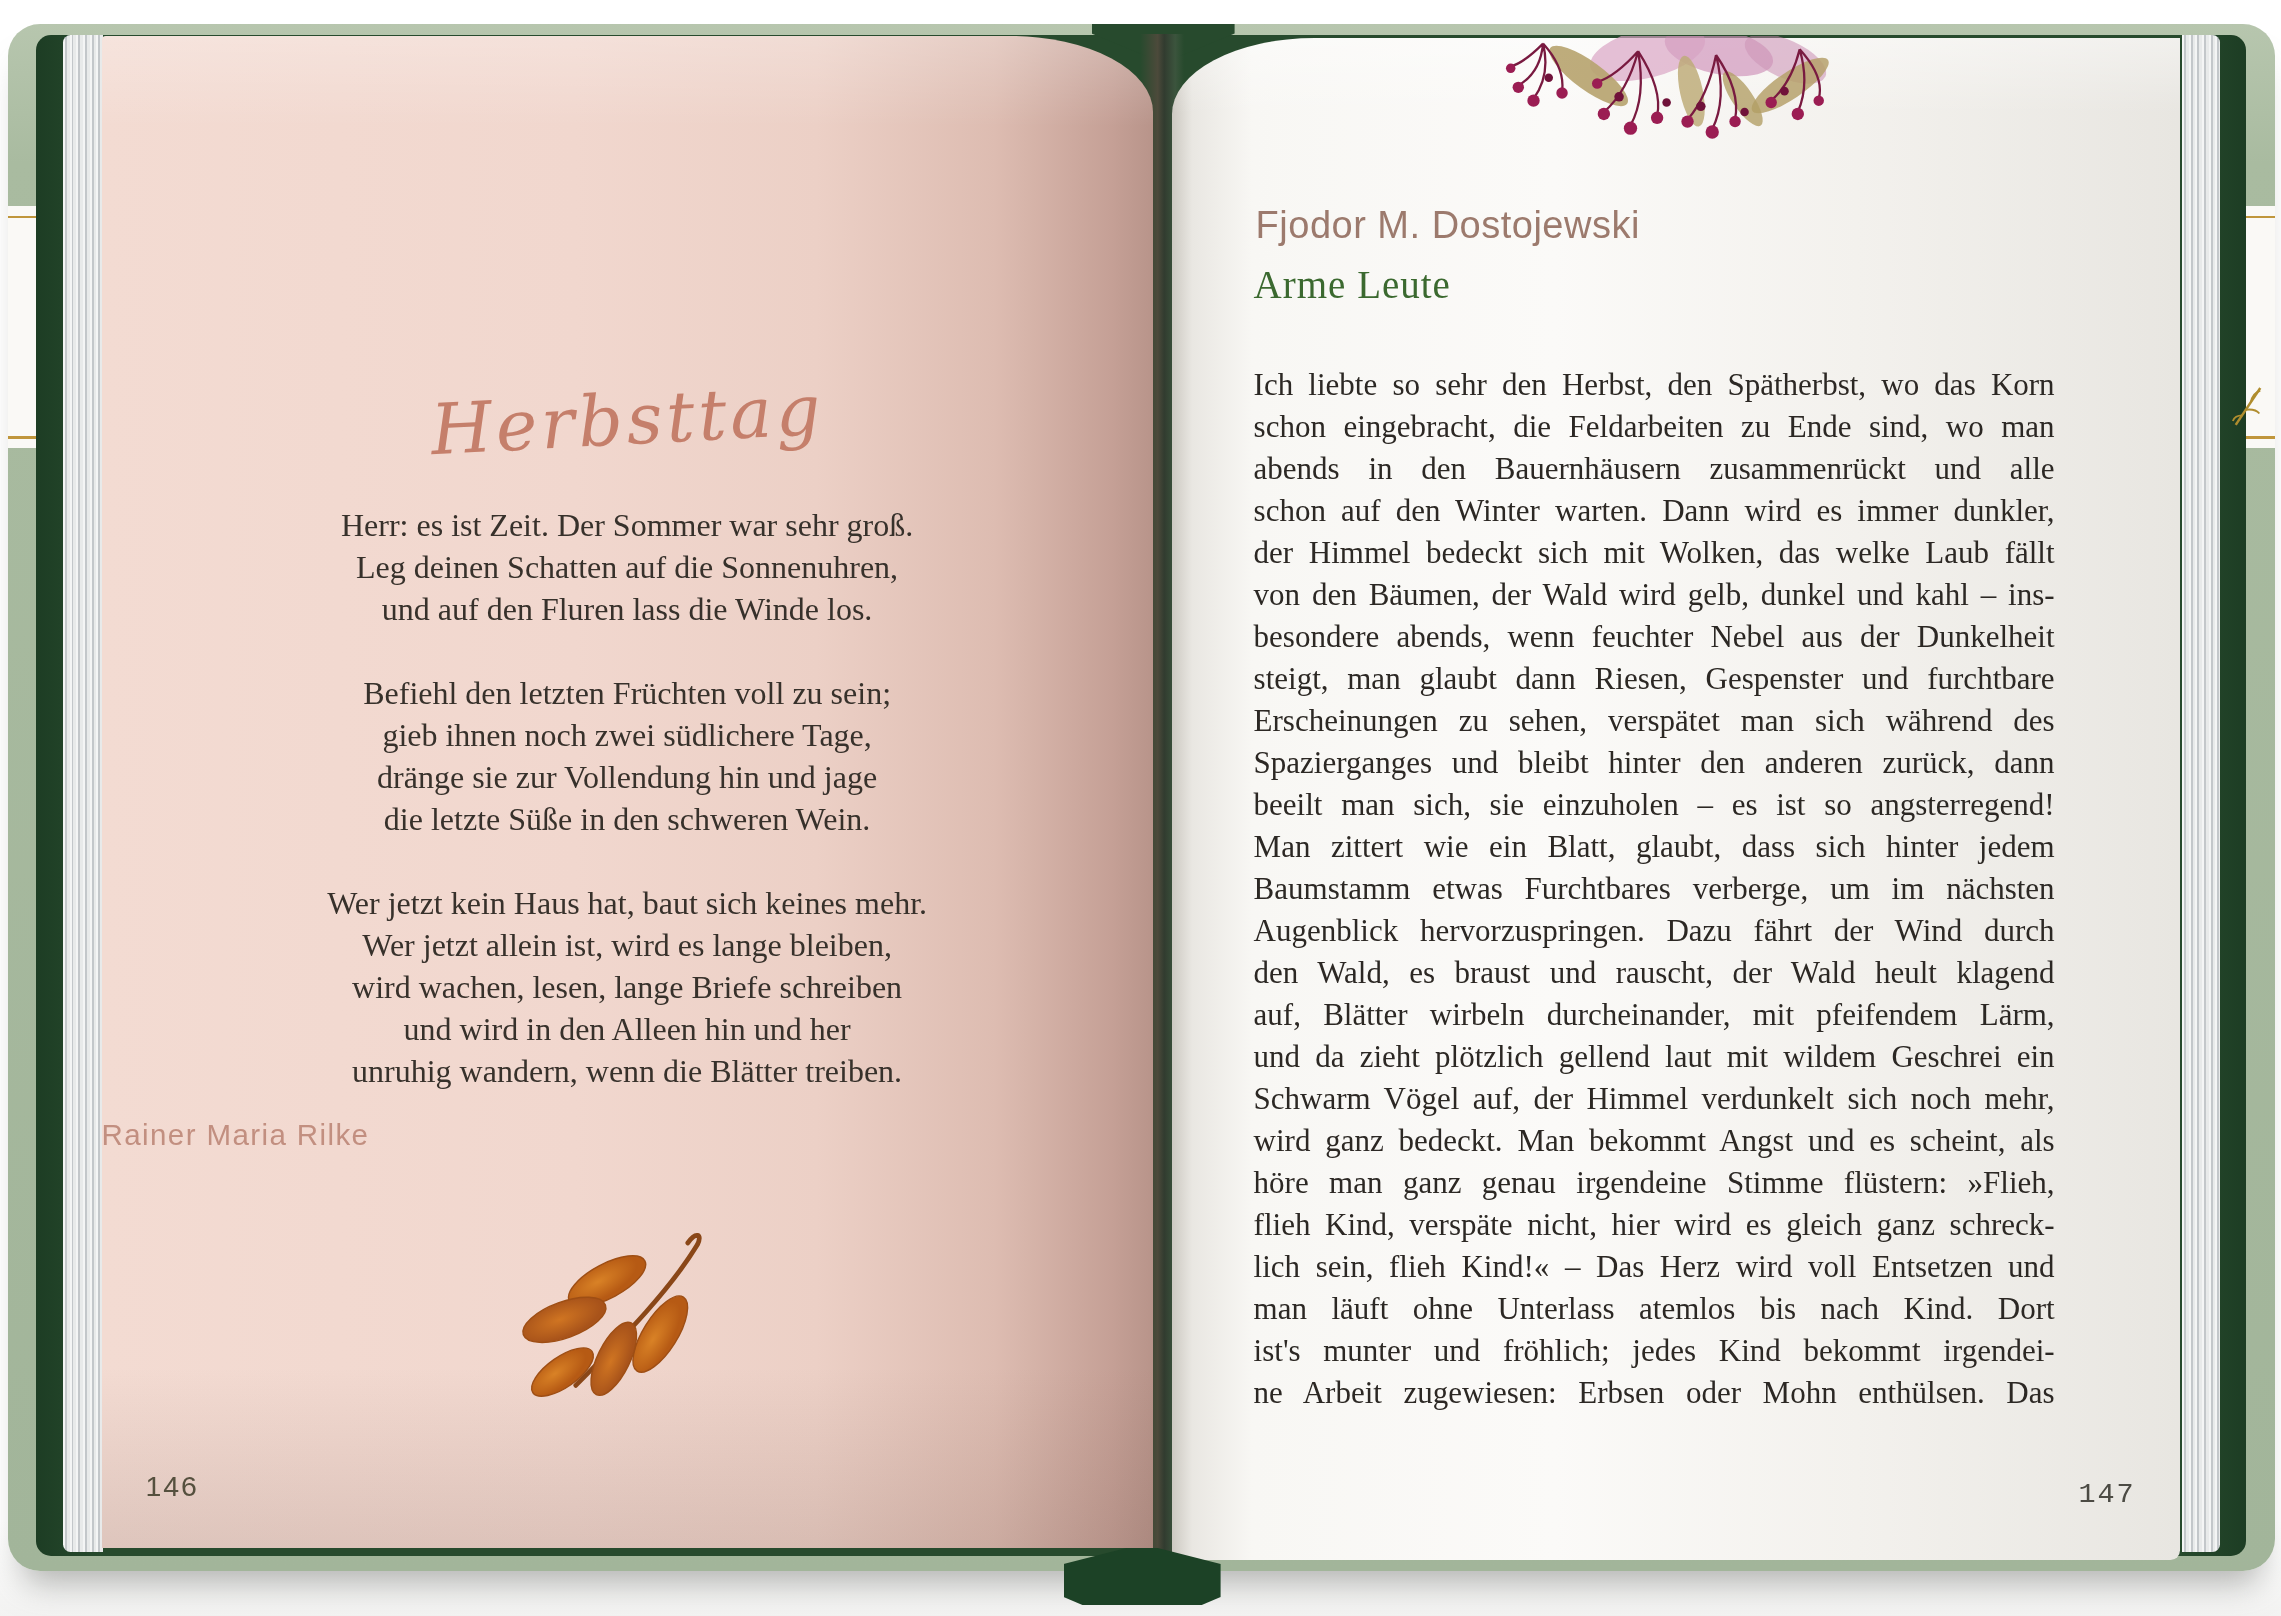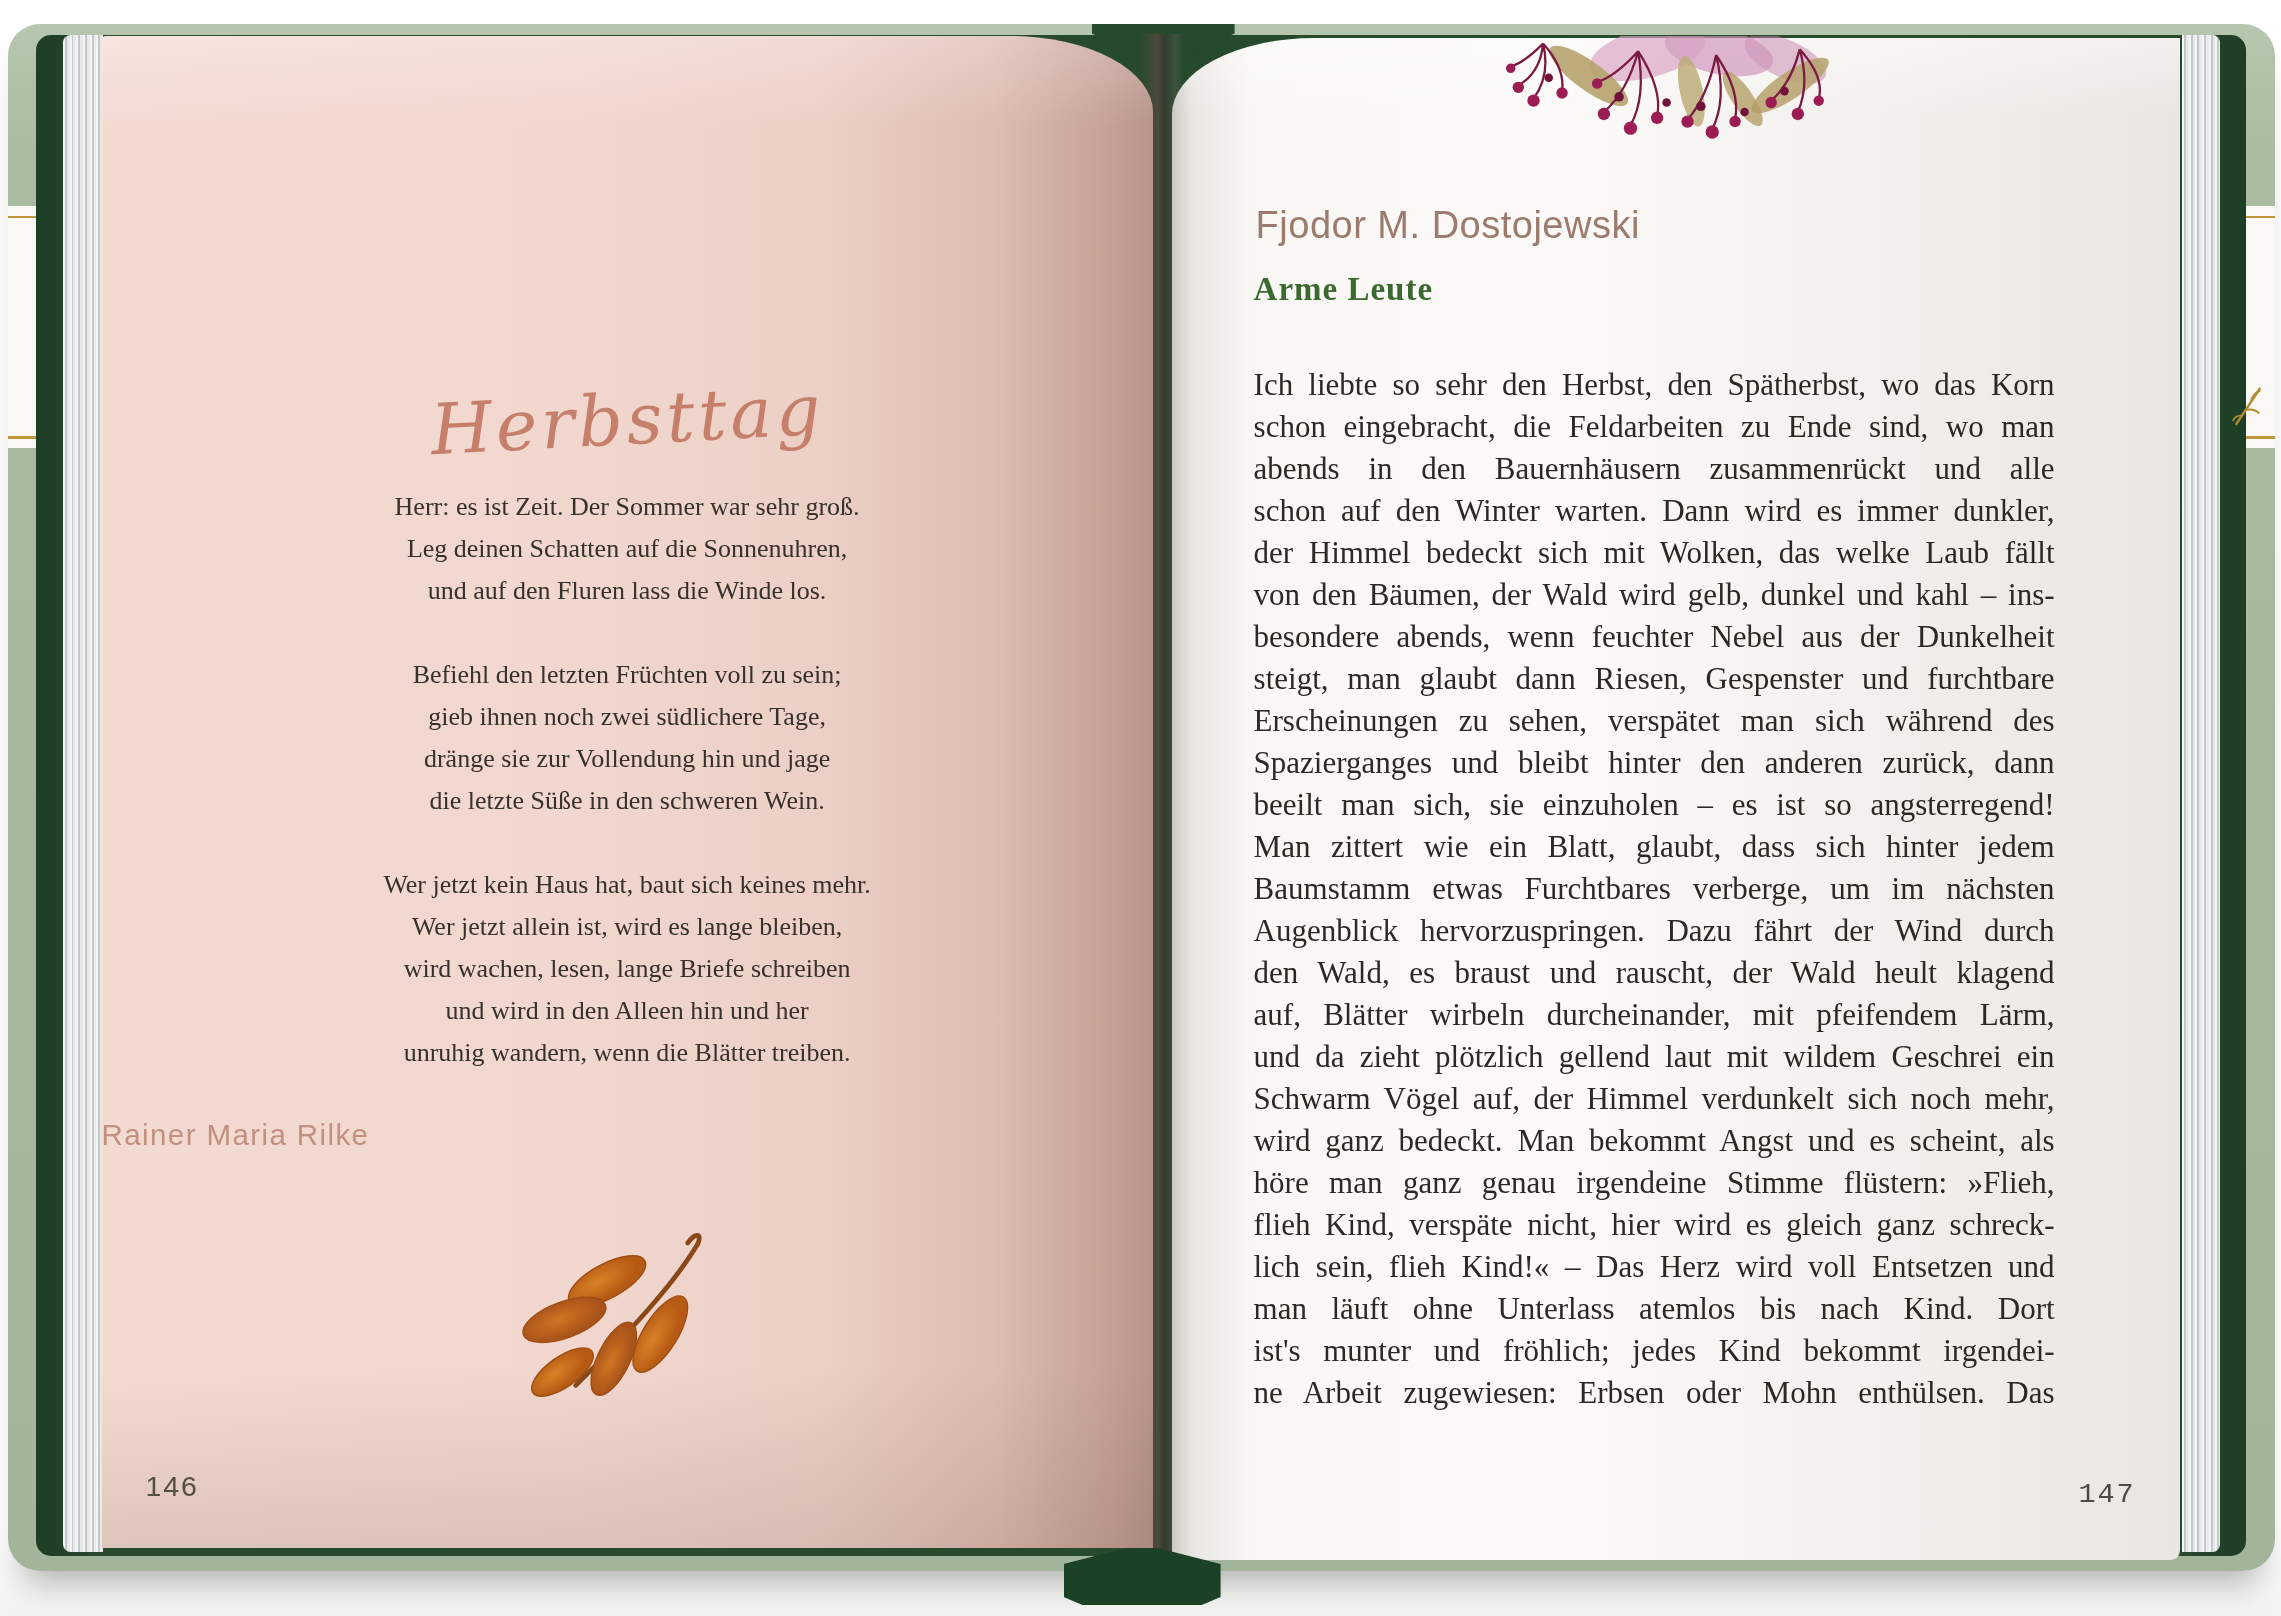--- a/index.html
+++ b/index.html
@@ -40,36 +40,36 @@
        linear-gradient(90deg,#f3dbd2 0%,var(--page-pink,#f1d7ce) 45%,#ecd0c6 68%,#ddbcb1 85%,#c5a096 96%,var(--page-pink-deep,#b8948a) 100%);}
   .page-right{left:1164px;top:14.3px;width:1008px;height:1522px;
      border-top-left-radius:143px 76px;border-bottom-right-radius:9.5px;
      background:
        linear-gradient(180deg,rgba(255,255,255,.4) 0%,rgba(255,255,255,0) 5%,rgba(0,0,0,0) 100%),
        linear-gradient(90deg,#cdc9c2 0%,#e9e7e2 2%,#f8f7f4 8%,var(--page-white,#fbfaf8) 38%,#f3f1ed 68%,var(--page-white-dim,#e8e6e1) 100%);}
   
   .poem-title{position:absolute;top:349px;left:0;width:100%;text-align:center;
       font-family:"DejaVu Serif",serif;font-style:italic;font-size:70px;line-height:1;
       color:var(--script-rose,#c57f6b);letter-spacing:3.8px;transform:rotate(-3deg);}
-  .poem{position:absolute;top:450px;left:0;width:100%;text-align:center;
-      font-family:"Liberation Serif","DejaVu Serif",serif;font-size:26px;line-height:42px;
+  .poem{position:absolute;top:468px;left:0;width:100%;text-align:center;
+      font-family:"Liberation Serif","DejaVu Serif",serif;font-size:32px;line-height:42px;
       color:var(--poem-text,#37312b);}
   .stanza{margin-bottom:42px;}
   .poem-author{position:absolute;top:1082px;left:0;width:100%;text-align:left;
       font-size:29.5px;letter-spacing:1.4px;color:var(--rilke-rose,#c28f80);}
   .leaf{position:absolute;top:1186px;left:50%;margin-left:-112px;width:207px;height:190px;}
   .pagenum{font-size:28.5px;line-height:1;letter-spacing:1.9px;color:var(--pagenum,#55503e);}
   .pagenum.pn-left{position:absolute;left:44px;bottom:48px;}
   .pagenum.pn-right{position:absolute;right:44px;bottom:51px;color:#4c4b44;font-family:Liberation Mono, monospace;}
   
   .floral{position:absolute;top:-1.9px;left:333px;width:366px;height:135px;}
   .prose-author{position:absolute;top:166px;left:84px;font-size:38px;letter-spacing:0.5px;
       color:var(--dost-mauve,#9c7a6d);}
-  .prose-title{position:absolute;top:233px;left:82px;
-      font-family:"Liberation Serif","DejaVu Serif",serif;font-weight:700;font-size:33px;
+  .prose-title{position:absolute;top:224px;left:82px;
+      font-family:"Liberation Serif","DejaVu Serif",serif;font-weight:400;font-size:39px;
       color:var(--title-green,#3b692f);letter-spacing:1px;}
   .prose-body{position:absolute;top:326px;left:82px;width:801px;
       font-family:"Liberation Serif","DejaVu Serif",serif;font-size:31px;line-height:42px;
       color:var(--body-text,#2c2824);}
   .prose-line{text-align:justify;text-align-last:justify;white-space:normal;}
 </style>
 </head>
 <body>
 
 <div class="stage">

